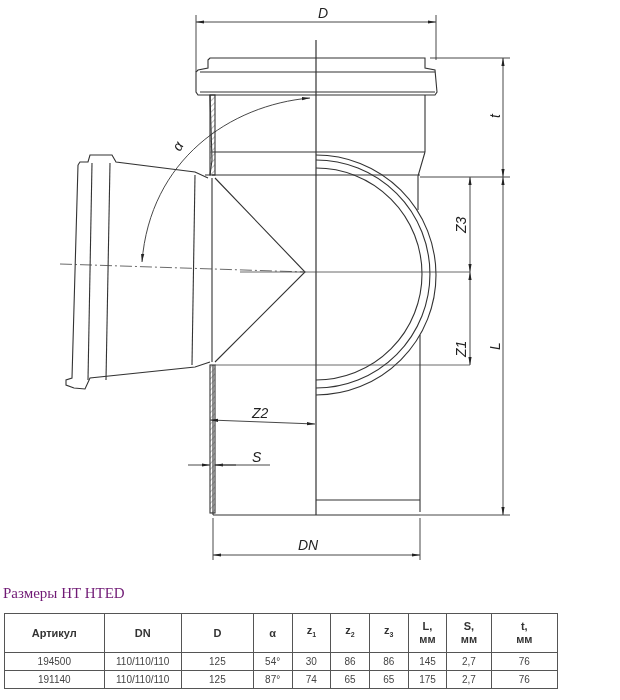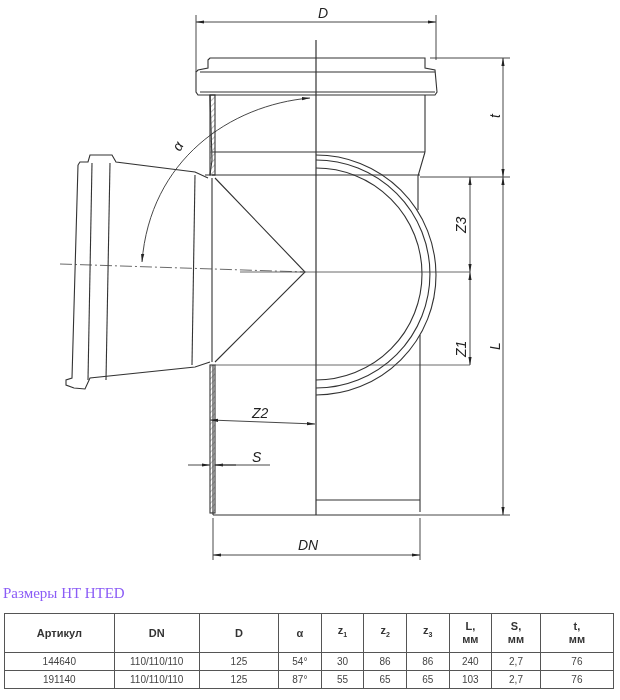--- a/index.html
+++ b/index.html
@@ -1,20 +1,20 @@
 <!DOCTYPE html>
 <html><head>
 <meta charset="utf-8">
 <style>
   html, body { margin:0; padding:0; background:#ffffff; }
   body { width:620px; height:700px; position:relative; overflow:hidden; font-family:"Liberation Sans", sans-serif; }
   #drawing { position:absolute; left:0; top:0; width:620px; height:580px; }
   .dimlabel { font-family:"Liberation Sans", sans-serif; font-style:italic; font-size:14px; fill:#222; }
-  .caption { position:absolute; left:3px; top:585px; font-family:"Liberation Serif", serif; font-size:15px; color:#8b5cf6; }
-  table.dims { position:absolute; left:4px; top:613px; width:610px; border-collapse:collapse; font-family:"Liberation Sans", sans-serif; color:#333; }
+  .caption { position:absolute; left:3px; top:585px; font-family:"Liberation Serif", serif; font-size:15px; color:#701a75; }
+  table.dims { position:absolute; left:4px; top:613px; width:554px; border-collapse:collapse; font-family:"Liberation Sans", sans-serif; color:#333; }
   table.dims th, table.dims td { border:1px solid #555; text-align:center; padding:0; }
   table.dims th { font-size:11px; font-weight:bold; height:38px; line-height:13px; }
   table.dims td { font-size:10px; height:17px; color:#444; }
   sub { font-size:7px; }
 </style>
 </head>
 <body>
 
 <svg id="drawing" viewBox="0 0 620 580" xmlns="http://www.w3.org/2000/svg">
   <defs>
@@ -132,37 +132,37 @@
       <th><span>z</span><sub>1</sub></th>
       <th><span>z</span><sub>2</sub></th>
       <th><span>z</span><sub>3</sub></th>
       <th><span>L,</span><br><span>мм</span></th>
       <th><span>S,</span><br><span>мм</span></th>
       <th><span>t,</span><br><span>мм</span></th>
     </tr>
   </thead>
   <tbody>
     <tr>
-      <td>144640</td>
+      <td>194500</td>
       <td>110/110/110</td>
       <td>125</td>
       <td>54°</td>
       <td>30</td>
       <td>86</td>
       <td>86</td>
-      <td>240</td>
+      <td>145</td>
       <td>2,7</td>
       <td>76</td>
     </tr>
     <tr>
       <td>191140</td>
       <td>110/110/110</td>
       <td>125</td>
       <td>87°</td>
-      <td>55</td>
+      <td>74</td>
       <td>65</td>
       <td>65</td>
-      <td>103</td>
+      <td>175</td>
       <td>2,7</td>
       <td>76</td>
     </tr>
   </tbody>
 </table>
 
 </body></html>

